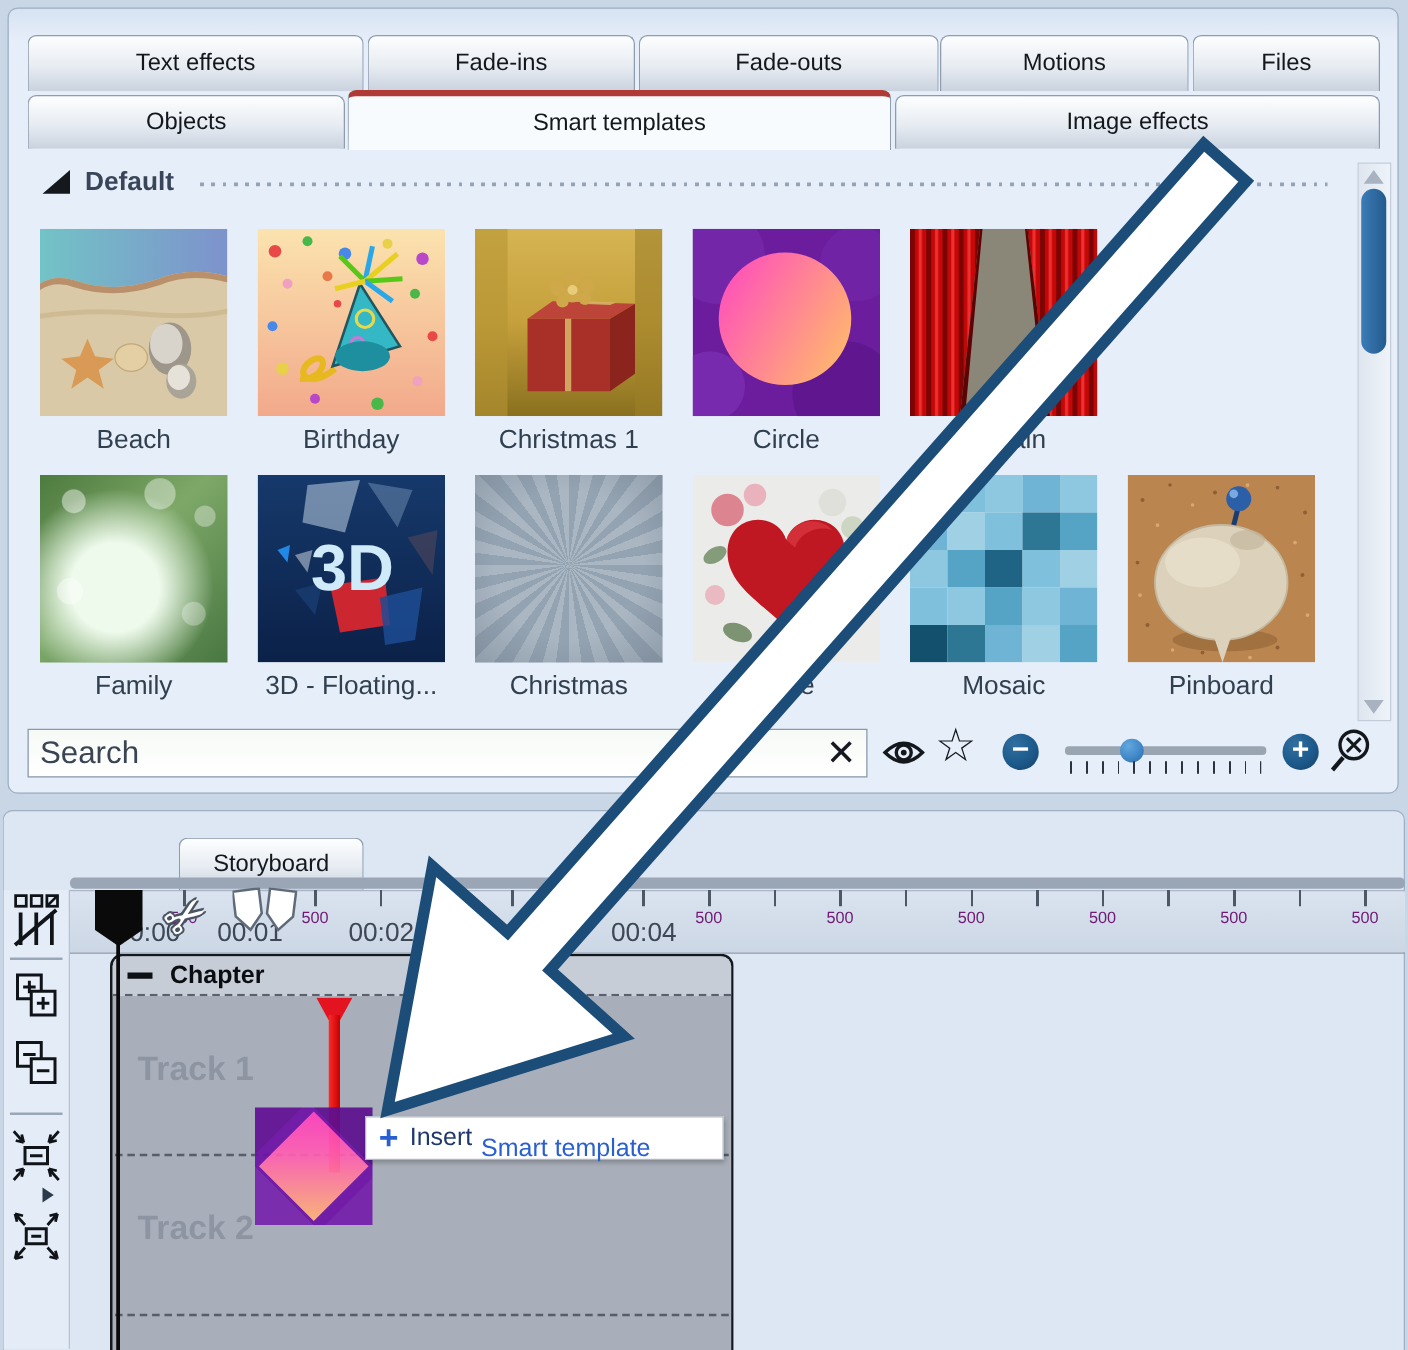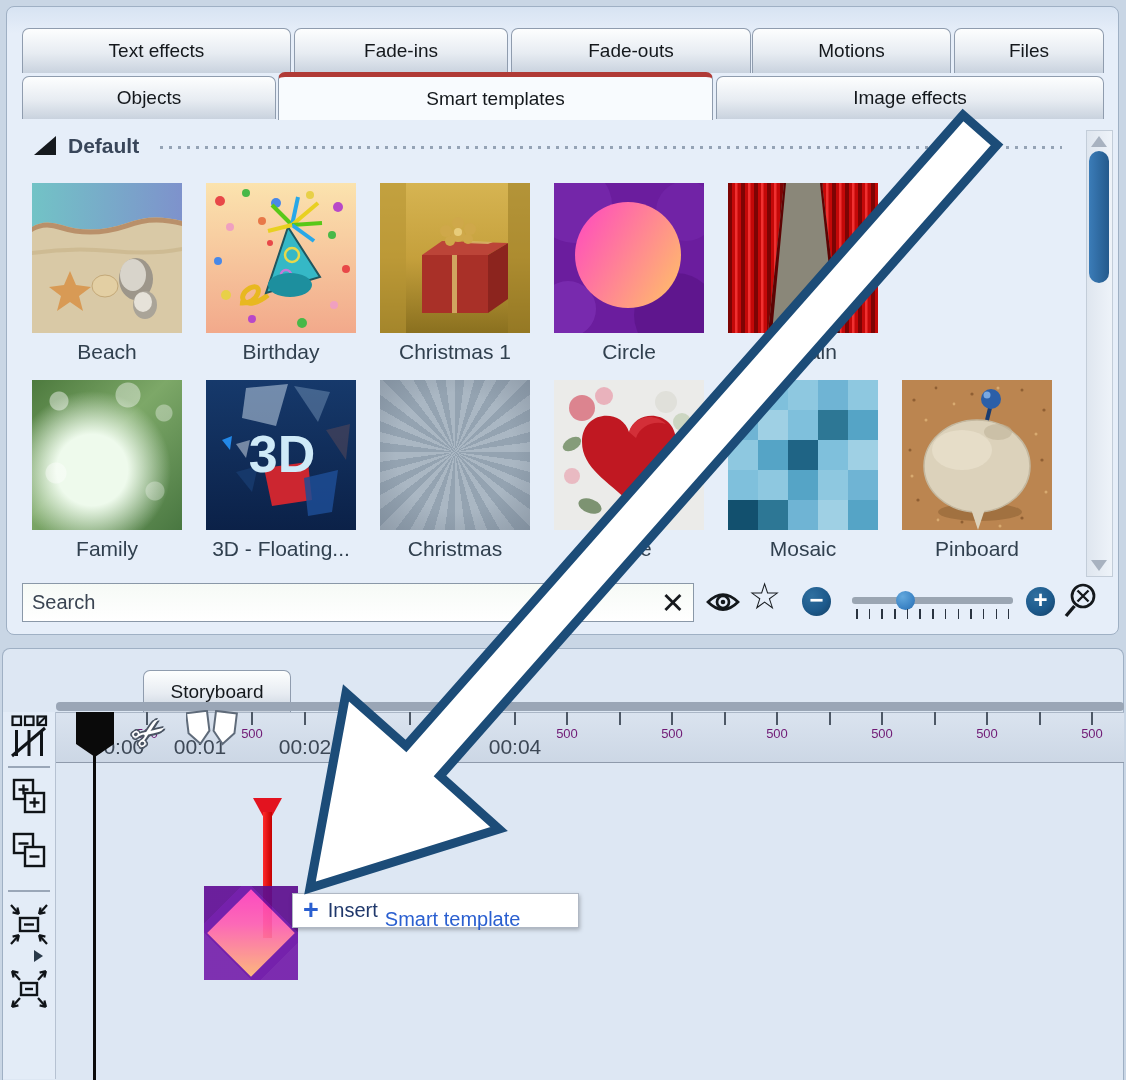--- a/index.html
+++ b/index.html
@@ -54,21 +54,21 @@
 
   
   #diamonds-tile{left:856px;top:164px;width:206px;height:236px;z-index:60;
     background:var(--sel_bg);border:5px solid var(--sel_border);border-radius:2px;
     box-shadow:2px 3px 6px rgba(20,50,80,.45);}
   #diamonds-tile .img{position:absolute;left:9px;top:9px;width:178px;height:182px;outline:2px dotted #eef3f9;outline-offset:-2px;}
   #diamonds-tile .lbl{position:absolute;left:0;bottom:5px;width:100%;text-align:center;color:#fff;font-size:25px;}
 
   
   #search-input{left:22px;top:583px;width:672px;height:39px;border:1px solid #8a98a8;
-    background:linear-gradient(180deg,#f6faf6 0,#ffffff 100%);font-size:20px;color:#3a4452;padding:0 40px 0 9px;}
+    background:linear-gradient(180deg,#f6faf6 0,#ffffff 100%);font-size:25px;color:#3a4452;padding:0 40px 0 9px;}
   #search-input::placeholder{color:#3a4452;opacity:1;}
   .round-btn{width:29px;height:29px;border-radius:50%;display:flex;align-items:center;justify-content:center;
     background:radial-gradient(circle at 35% 30%,#2f6f9f 0,#1d5a8c 55%,#143f63 100%);
     color:#fff;font-size:24px;font-weight:bold;line-height:1;}
   #zoom-slider-track{left:852px;top:597px;width:161px;height:7px;border-radius:3px;background:#9aa5b2;}
   #zoom-slider-thumb{left:-10px;top:-6px;width:19px;height:19px;border-radius:50%;
     background:radial-gradient(circle at 35% 30%,#63a8dd 0,var(--slider_blue) 60%,#2a6aa8 100%);}
   #zoom-ticks{left:856px;top:609px;width:153px;height:10px;
     background:repeating-linear-gradient(90deg,#2a3340 0 1.5px,transparent 1.5px 12.7px);}
 
@@ -500,20 +500,30 @@
     <svg width="42" height="46" viewBox="0 0 42 46" stroke="#101418" fill="none">
       <rect x="13" y="17" width="16" height="12" stroke-width="2.4"></rect>
       <path d="M17 23 H25" stroke-width="2.4"></path>
       <path d="M12 14 L4 5 M4 5 L10.4 6.6 M4 5 L5.6 11.4" stroke-width="2.2"></path>
       <path d="M30 14 L38 5 M38 5 L31.6 6.6 M38 5 L36.4 11.4" stroke-width="2.2"></path>
       <path d="M12 32 L4 41 M4 41 L10.4 39.4 M4 41 L5.6 34.6" stroke-width="2.2"></path>
       <path d="M30 32 L38 41 M38 41 L31.6 39.4 M38 41 L36.4 34.6" stroke-width="2.2"></path>
     </svg>
   </div>
 
+  <div class="abs" id="chapter">
+    <div id="chapter-header">
+      <div id="chapter-minus"></div>
+      <div id="chapter-title">Chapter</div>
+    </div>
+    <div class="track-label" style="top:75px">Track 1</div>
+    <div class="track-dash" style="top:158px"></div>
+    <div class="track-label" style="top:202px">Track 2</div>
+    <div class="track-dash" style="top:286px"></div>
+  </div>
 
   <div class="abs" style="left:76px;top:712px;z-index:35">
     <svg width="39" height="46" viewBox="0 0 39 46">
       <polygon points="0,0 38,0 38,32 19,45 0,32" fill="#0a0a0a"></polygon>
     </svg>
   </div>
   <div class="abs" id="playhead-stem"></div>
 
   <div class="abs" id="scissors"><span>✂</span></div>
   <div class="abs" style="left:186px;top:710px;z-index:33">

